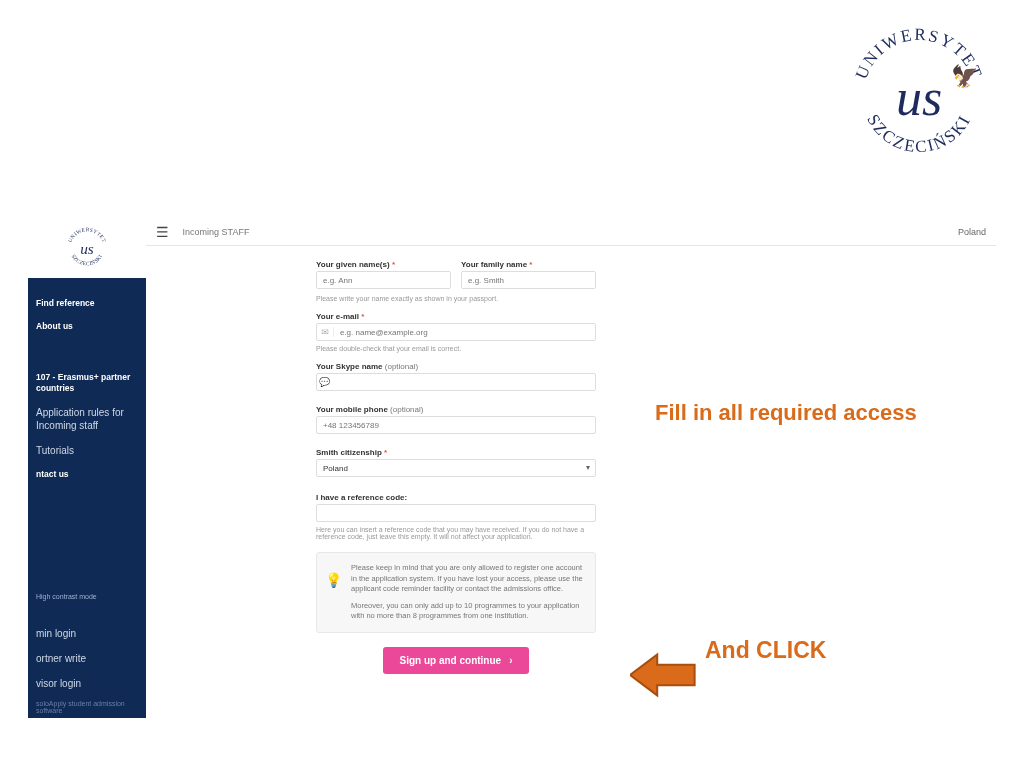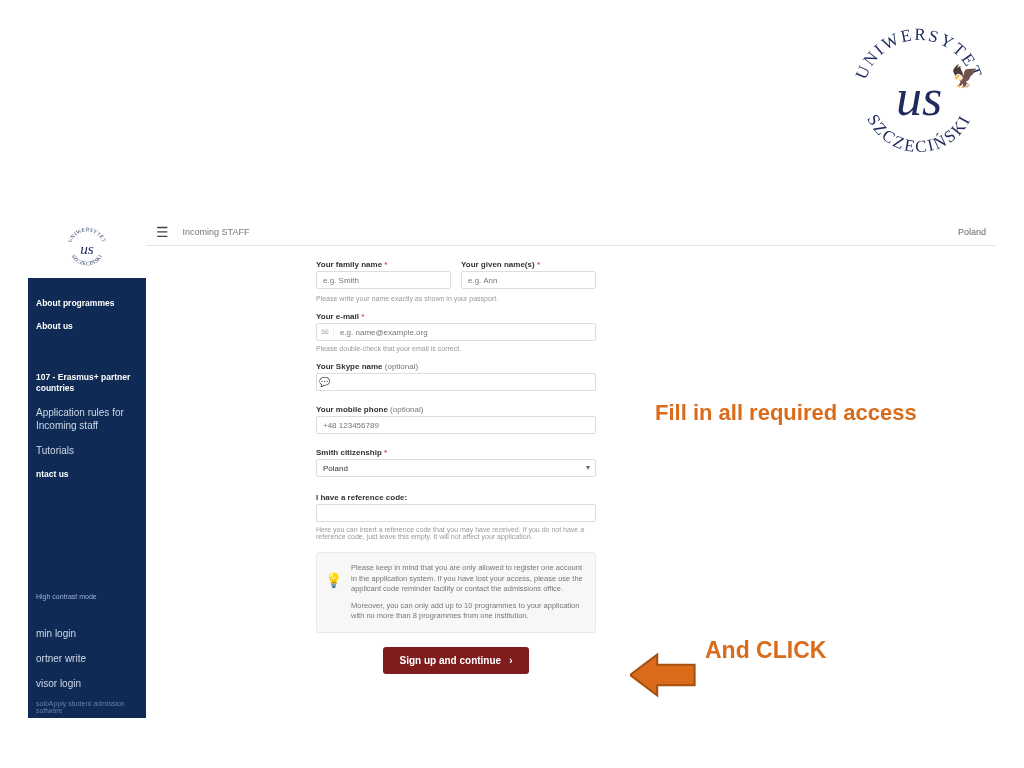--- a/index.html
+++ b/index.html
@@ -38,21 +38,21 @@
   .email-wrap input { border: none; height: 16px; }
   .skype-wrap { display: flex; align-items: center; border: 1px solid #ddd; border-radius: 2px; height: 18px; }
   .skype-wrap .icon-slot { width: 18px; text-align: center; color: #aaa; font-size: 9px; }
   .skype-wrap input { border: none; height: 16px; }
   .help { color: #999; font-size: 7px; margin-top: 2px; margin-bottom: 10px; }
   .select-wrap { position: relative; }
   .select-wrap .caret { position: absolute; right: 6px; top: 4px; font-size: 8px; color: #666; pointer-events: none; }
   .notice { border: 1px solid #e8e8e8; background: #f7f7f7; padding: 10px 10px 10px 34px; position: relative; border-radius: 3px; font-size: 7.5px; color: #777; line-height: 1.4; margin-top: 12px; }
   .notice .bulb { position: absolute; left: 8px; top: 18px; font-size: 14px; color: #888; }
   .signup-wrap { text-align: center; margin-top: 14px; }
-  .signup-btn { display: inline-block; background: #7f1d1d; color: #fff; font-size: 10px; font-weight: bold; padding: 8px 16px; border: none; border-radius: 3px; cursor: pointer; }
+  .signup-btn { display: inline-block; background: #ec4899; color: #fff; font-size: 10px; font-weight: bold; padding: 8px 16px; border: none; border-radius: 3px; cursor: pointer; }
   .signup-btn .chev { margin-left: 8px; font-weight: bold; }
 
   
   .anno { position: absolute; color: #d96b1a; font-weight: bold; font-size: 22px; }
   .anno1 { top: 400px; left: 655px; }
   .anno2 { top: 637px; left: 705px; font-size: 23px; }
   .arrow { position: absolute; top: 650px; left: 630px; width: 68px; height: 50px; }
 </style>
 </head>
 <body>
@@ -86,21 +86,21 @@
         <text font-family="serif" font-size="16" fill="#1e2b5c" letter-spacing="1">
           <textPath href="#arcTopS" startOffset="50%" text-anchor="middle">UNIWERSYTET</textPath>
         </text>
         <text font-family="serif" font-size="16" fill="#1e2b5c" letter-spacing="1">
           <textPath href="#arcBottomS" startOffset="50%" text-anchor="middle">SZCZECIŃSKI</textPath>
         </text>
         <text x="75" y="94" font-family="cursive" font-style="italic" font-size="46" fill="#1e2b5c" text-anchor="middle">us</text>
       </svg>
     </div>
     <div class="sidebar-gap"></div>
-    <div class="sidebar-item bold">About programmes</div>
+    <div class="sidebar-item bold">Find reference</div>
     <div class="sidebar-item bold">About us</div>
     <div class="sidebar-gap"></div>
     <div class="sidebar-gap"></div>
     <div class="sidebar-item bold">107 - Erasmus+ partner countries</div>
     <div class="sidebar-item">Application rules for Incoming staff</div>
     <div class="sidebar-item">Tutorials</div>
     <div class="sidebar-item bold">ntact us</div>
 
     <div class="sidebar-bottom">
       <div class="sidebar-item" style="font-size:7px;color:#9db0d2;">High contrast mode</div>
@@ -115,26 +115,26 @@
   <div class="topbar">
     <span class="hamburger">☰</span>
     <span>Incoming STAFF</span>
     <span class="topbar-right">Poland</span>
   </div>
 
   <div class="form">
 
     <div class="field-row">
       <div class="field">
+        <label class="label"><span>Your given name(s)</span> <span class="req">*</span></label>
+        <input type="text" placeholder="e.g. Ann" style="">
+      </div>
+      <div class="field">
         <label class="label"><span>Your family name</span> <span class="req">*</span></label>
         <input type="text" placeholder="e.g. Smith" style="">
-      </div>
-      <div class="field">
-        <label class="label"><span>Your given name(s)</span> <span class="req">*</span></label>
-        <input type="text" placeholder="e.g. Ann" style="">
       </div>
     </div>
     <div class="help">Please write your name exactly as shown in your passport.</div>
 
     <div class="field">
       <label class="label"><span>Your e-mail</span> <span class="req">*</span></label>
       <div class="email-wrap">
         <span class="icon-slot">✉</span>
         <input type="text" placeholder="e.g. name@example.org" style="">
       </div>

